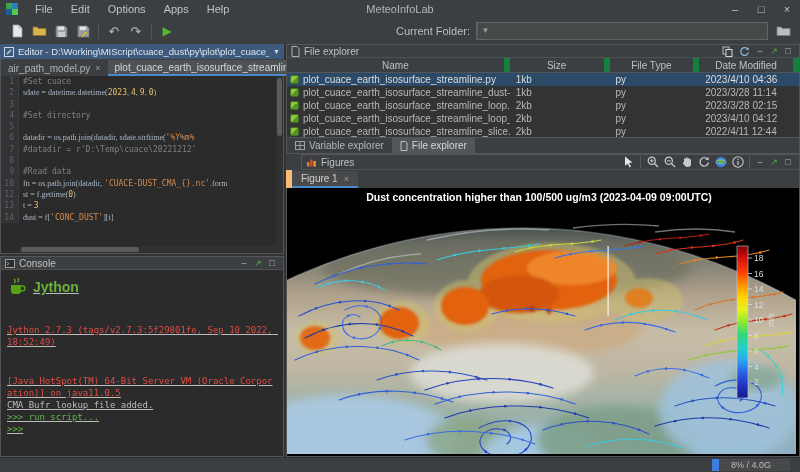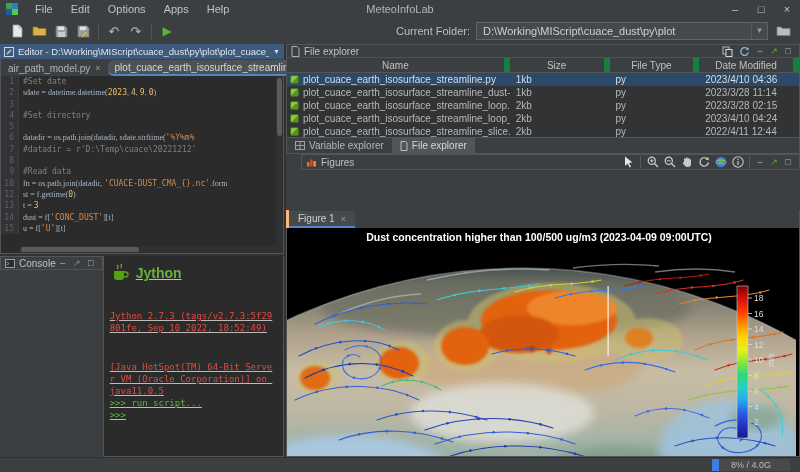--- a/index.html
+++ b/index.html
@@ -40,35 +40,35 @@
   .pt-icons { margin-left:auto; display:flex; align-items:center; }
   .pt-ico { width:14px; text-align:center; font-size:9px; color:#b8b8b8; line-height:13px; }
   .pt-ico.green { color:#5ba747; }
   
   .editor-panel { height:212px; flex:0 0 auto; display:flex; flex-direction:column; border-bottom:2px solid #303234; }
   .editor-titlebar { height:15px; background:#3d5a7d; display:flex; align-items:center; padding:0 4px;
     color:#dfe6ee; font-size:9.5px; flex:0 0 auto; }
   .editor-titlebar .etitle { flex:1; white-space:nowrap; overflow:hidden; margin:0 4px; }
   .editor-titlebar .earrow { font-size:7px; color:#cfd8e2; }
   .editor-tabs { height:17px; background:#3c3f41; display:flex; align-items:flex-end; border-left:1px solid #555557; border-right:1px solid #555557; flex:0 0 auto; }
-  .etab { height:16px; display:flex; align-items:center; padding:0 7px; font-size:10px; color:#b4b4b4; white-space:nowrap;border-radius:6px; }
+  .etab { height:16px; display:flex; align-items:center; padding:0 7px; font-size:10px; color:#b4b4b4; white-space:nowrap; }
   .etab .tclose { margin-left:5px; font-size:9px; color:#9a9a9a; }
   .etab.active { background:#4e5254; color:#d8d8d8; border-bottom:2px solid #4a88c7; }
   .code-wrap { flex:1; position:relative; background:#2b2b2b; border:1px solid #555557; border-top:none; overflow:hidden;
     font-family:"DejaVu Sans Mono", monospace; font-size:8px; }
   .code-line { display:flex; height:11.3px; line-height:11.3px; white-space:pre; }
   .ln-num { width:18px; flex:0 0 auto; text-align:right; padding-right:4px; color:#606366; background:#313335; border-right:1px solid #3a3c3e; }
   .ln-text { padding-left:4px; white-space:pre; overflow:hidden; color:#a9b7c6; }
   .seg-com { color:#808080; } .seg-str { color:#d28b4e; } .seg-num { color:#e8bf6a; } .seg-pln { color:#a9b7c6;font-family:Liberation Serif, serif; }
   .vscroll { position:absolute; right:0; top:0; width:7px; height:100%; background:#2f3133; }
   .vscroll .thumb { position:absolute; top:2px; left:1px; width:5px; height:58px; background:#595b5d; border-radius:3px; }
   .hscroll { position:absolute; left:18px; right:7px; bottom:0; height:7px; background:#2f3133; }
   .hscroll .thumb { position:absolute; top:1px; left:2px; width:46%; height:5px; background:#595b5d; border-radius:3px; }
   
-  .console-panel { flex:1; display:flex; flex-direction:row; min-height:0; }
+  .console-panel { flex:1; display:flex; flex-direction:column; min-height:0; }
   .console-body { flex:1; background:#2b2b2b; border:1px solid #555557; border-top:none; padding:5px 6px;
     font-family:"DejaVu Sans Mono", monospace; font-size:9px; line-height:12px; overflow:hidden;text-decoration:underline; }
   .jy-logo { display:flex; align-items:center; margin:2px 0 8px 0; }
   .jy-text { color:#69b03c; font-weight:bold; font-size:14px; margin-left:4px; font-family:"Liberation Sans",sans-serif; }
   .cline-red { color:#e14b44;margin-top:27px; } .cline-gray { color:#b9bdc0; } .cline-green { color:#5dbb45; }
   .console-line { white-space:pre-wrap; word-break:break-all; }
   
   .explorer-panel { height:110px; flex:0 0 auto; display:flex; flex-direction:column; }
   .ftable-head { height:15px; display:flex; background:#3c3f41; border:1px solid #555557; border-top:none; font-size:10px; color:#c0c0c0; flex:0 0 auto; }
   .fth { display:flex; align-items:center; justify-content:center; border-right:6px solid #15803d; overflow:hidden; }
@@ -82,21 +82,21 @@
   .explorer-tabs { height:16px; background:#3c3f41; border:1px solid #555557; border-top:none; display:flex; align-items:center; font-size:10px; flex:0 0 auto; }
   .xtab { height:100%; display:flex; align-items:center; padding:0 8px; color:#b4b4b4; }
   .xtab.active { background:#525658; color:#d6d6d6; }
   .xtab .xicon { margin-right:4px; }
   
   .figures-panel { flex:1; display:flex; flex-direction:column; min-height:0; }
   .figures-titlebar { height:16px;margin-left:15px; }
   .fig-toolbar { display:flex; align-items:center; margin-left:auto; }
   .fig-tool { width:17px; height:14px; display:flex; align-items:center; justify-content:center; }
   .fig-sep { width:1px; height:12px; background:#5a5a5a; margin:0 3px; }
-  .figure-tabs { height:18px; background:#3c3f41; border-left:3px solid #fdba74; border-right:1px solid #555557; display:flex; align-items:flex-end; flex:0 0 auto;margin-top:40px; }
+  .figure-tabs { height:18px; background:#3c3f41; border-left:6px solid #fdba74; border-right:1px solid #555557; display:flex; align-items:flex-end; flex:0 0 auto; }
   .figtab { height:17px; display:flex; align-items:center; padding:0 9px; font-size:10px; color:#cfcfcf; background:#47494b; border-bottom:2px solid #4a88c7; }
   .figtab .tclose { margin-left:6px; font-size:9px; color:#9a9a9a; }
   .fig-canvas { flex:1; background:#000; border:1px solid #555557; border-top:none; overflow:hidden; position:relative; }
   .fig-canvas svg { display:block; }
   .cbt { font-size:8.5px; fill:#dddddd; font-family:"Liberation Sans",sans-serif; }
   
   .statusbar { height:15px; border-top:1px solid #2e3133; background:#3c3f41; display:flex; align-items:center; justify-content:flex-end; padding:0 10px; flex:0 0 auto; }
   .mem { width:78px; height:12px; background:#47494b; position:relative; display:flex; align-items:center; justify-content:center; }
   .mem-fill { position:absolute; left:0; top:0; bottom:0; width:7px; background:#3d7ce0; }
   .mem-text { position:relative; font-size:9px; color:#bcbcbc; }
@@ -154,21 +154,20 @@
       </svg>
     </span>
     <span class="tb-sep"></span>
     <span class="tb-btn undo-glyph">↶</span>
     <span class="tb-btn redo-glyph">↷</span>
     <span class="tb-sep"></span>
     <span class="tb-btn run-glyph">▶</span>
     <div class="cf-wrap">
       <span class="cf-label">Current Folder:</span>
       <div class="cf-combo">
-        <span class="cf-value">D:\Working\MIScript\cuace_dust\py\plot</span>
         <span class="cf-arrow">▼</span>
       </div>
       <span class="cf-browse">
         <svg class="icon" width="15" height="12" viewBox="0 0 15 12">
           <path d="M1 2 h4 l1.5 1.5 H14 v7 H1 z" fill="#b9bdc0" stroke="#7c8084" stroke-width="0.8"></path>
         </svg>
       </span>
     </div>
   </div>
 
@@ -190,34 +189,33 @@
             <span>air_path_model.py</span>
             <span class="tclose">×</span>
           </div>
           <div class="etab active">
             <span>plot_cuace_earth_isosurface_streamline.py</span>
             <span class="tclose">×</span>
           </div>
         </div>
         <div class="code-wrap">
           <div id="code-lines">
-              <div class="code-line"><span class="ln-num">1</span><span class="ln-text"><span class="seg-com">#Set date</span></span></div>
+              <div class="code-line"><span class="ln-num">1</span><span class="ln-text"><span class="seg-com">#Set cuace</span></span></div>
               <div class="code-line"><span class="ln-num">2</span><span class="ln-text"><span class="seg-pln">sdate = datetime.datetime(</span><span class="seg-num">2023</span><span class="seg-pln">, </span><span class="seg-num">4</span><span class="seg-pln">, </span><span class="seg-num">9</span><span class="seg-pln">, </span><span class="seg-num">0</span><span class="seg-pln">)</span></span></div>
               <div class="code-line"><span class="ln-num">3</span><span class="ln-text"></span></div>
               <div class="code-line"><span class="ln-num">4</span><span class="ln-text"><span class="seg-com">#Set directory</span></span></div>
               <div class="code-line"><span class="ln-num">5</span></div>
               <div class="code-line"><span class="ln-num">6</span><span class="ln-text"><span class="seg-pln">datadir = os.path.join(datadir, sdate.strftime(</span><span class="seg-str">'%Y%m%</span></span></div>
               <div class="code-line"><span class="ln-num">7</span><span class="ln-text"><span class="seg-com">#datadir = r'D:\Temp\cuace\20221212'</span></span></div>
               <div class="code-line"><span class="ln-num">8</span><span class="ln-text"></span></div>
               <div class="code-line"><span class="ln-num">9</span><span class="ln-text"><span class="seg-com">#Read data</span></span></div>
               <div class="code-line"><span class="ln-num">10</span><span class="ln-text"><span class="seg-pln">fn = os.path.join(datadir, </span><span class="seg-str">'CUACE-DUST_CMA_{}.nc'</span><span class="seg-pln">.form</span></span></div>
               <div class="code-line"><span class="ln-num">12</span><span class="ln-text"><span class="seg-pln">st = f.gettime(</span><span class="seg-num">0</span><span class="seg-pln">)</span></span></div>
               <div class="code-line"><span class="ln-num">13</span><span class="ln-text"><span class="seg-pln">t = </span><span class="seg-num">3</span></span></div>
               <div class="code-line"><span class="ln-num">14</span><span class="ln-text"><span class="seg-pln">dust = f[</span><span class="seg-str">'CONC_DUST'</span><span class="seg-pln">][t]</span></span></div>
-              <div class="code-line"><span class="ln-num">15</span><span class="ln-text"><span class="seg-pln">u = f[</span><span class="seg-str">'U'</span><span class="seg-pln">][t]</span></span></div>
             </div>
           <div class="vscroll">
               <div class="thumb"></div>
             </div>
           <div class="hscroll">
               <div class="thumb"></div>
             </div>
         </div>
       </div>
 
@@ -240,20 +238,21 @@
               <path d="M7 2 q2.4 1.8 0 4" stroke="#6fae2e" stroke-width="1.2" fill="none"></path>
               <path d="M10.5 1 q2.4 1.8 0 4" stroke="#6fae2e" stroke-width="1.2" fill="none"></path>
               <path d="M4 8 h10 v6 a3 3 0 0 1 -3 3 h-4 a3 3 0 0 1 -3 -3 z" fill="#55a314"></path>
               <path d="M14 9 h1.6 a2.4 2.4 0 0 1 0 4.8 h-1.6" fill="none" stroke="#55a314" stroke-width="1.4"></path>
             </svg>
             <span class="jy-text">Jython</span>
           </div>
           <div id="console-lines">
               <div class="console-line cline-red">Jython 2.7.3 (tags/v2.7.3:5f29801fe, Sep 10 2022, 18:52:49)</div>
               <div class="console-line cline-red">[Java HotSpot(TM) 64-Bit Server VM (Oracle Corporation)] on java11.0.5</div>
+              <div class="console-line cline-gray">CMA Bufr lookup file added.</div>
               <div class="console-line cline-green">&gt;&gt;&gt; run script...</div>
               <div class="console-line cline-green">&gt;&gt;&gt;</div>
             </div>
         </div>
       </div>
     </div>
 
     <div class="right-col">
 
       <div class="explorer-panel">
@@ -314,21 +313,21 @@
               <div class="fc col-type">py</div>
               <div class="fc col-date">2023/3/28 02:15</div>
             </div>
             <div class="frow">
               <div class="fc-name col-name">
                 <span class="py-ico"></span>
                 <span style="overflow: hidden;">plot_cuace_earth_isosurface_streamline_loop_1.py</span>
               </div>
               <div class="fc col-size">2kb</div>
               <div class="fc col-type">py</div>
-              <div class="fc col-date">2023/4/10 04:24</div>
+              <div class="fc col-date">2023/4/10 04:12</div>
             </div>
             <div class="frow">
               <div class="fc-name col-name">
                 <span class="py-ico"></span>
                 <span style="overflow: hidden;">plot_cuace_earth_isosurface_streamline_slice.py</span>
               </div>
               <div class="fc col-size">2kb</div>
               <div class="fc col-type">py</div>
               <div class="fc col-date">2022/4/11 12:44</div>
             </div>

